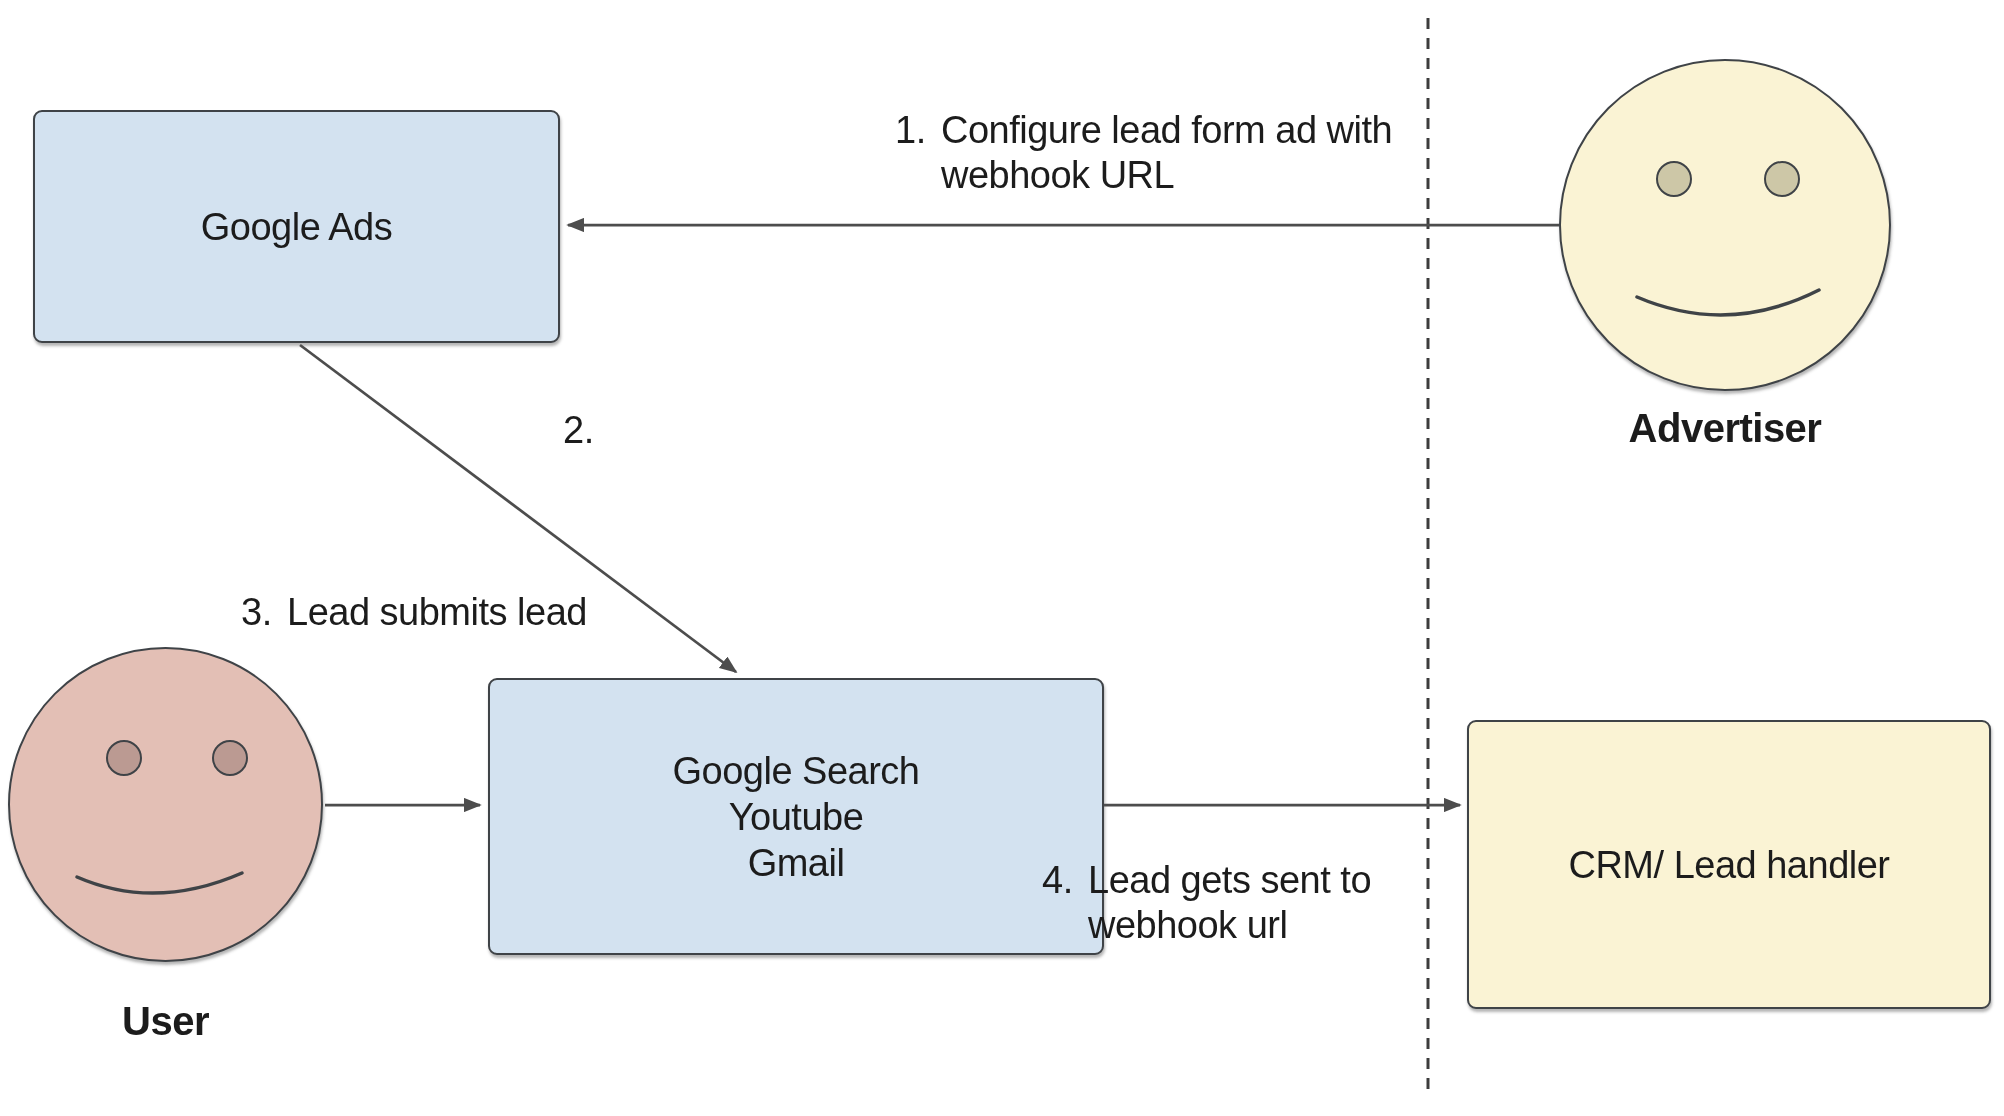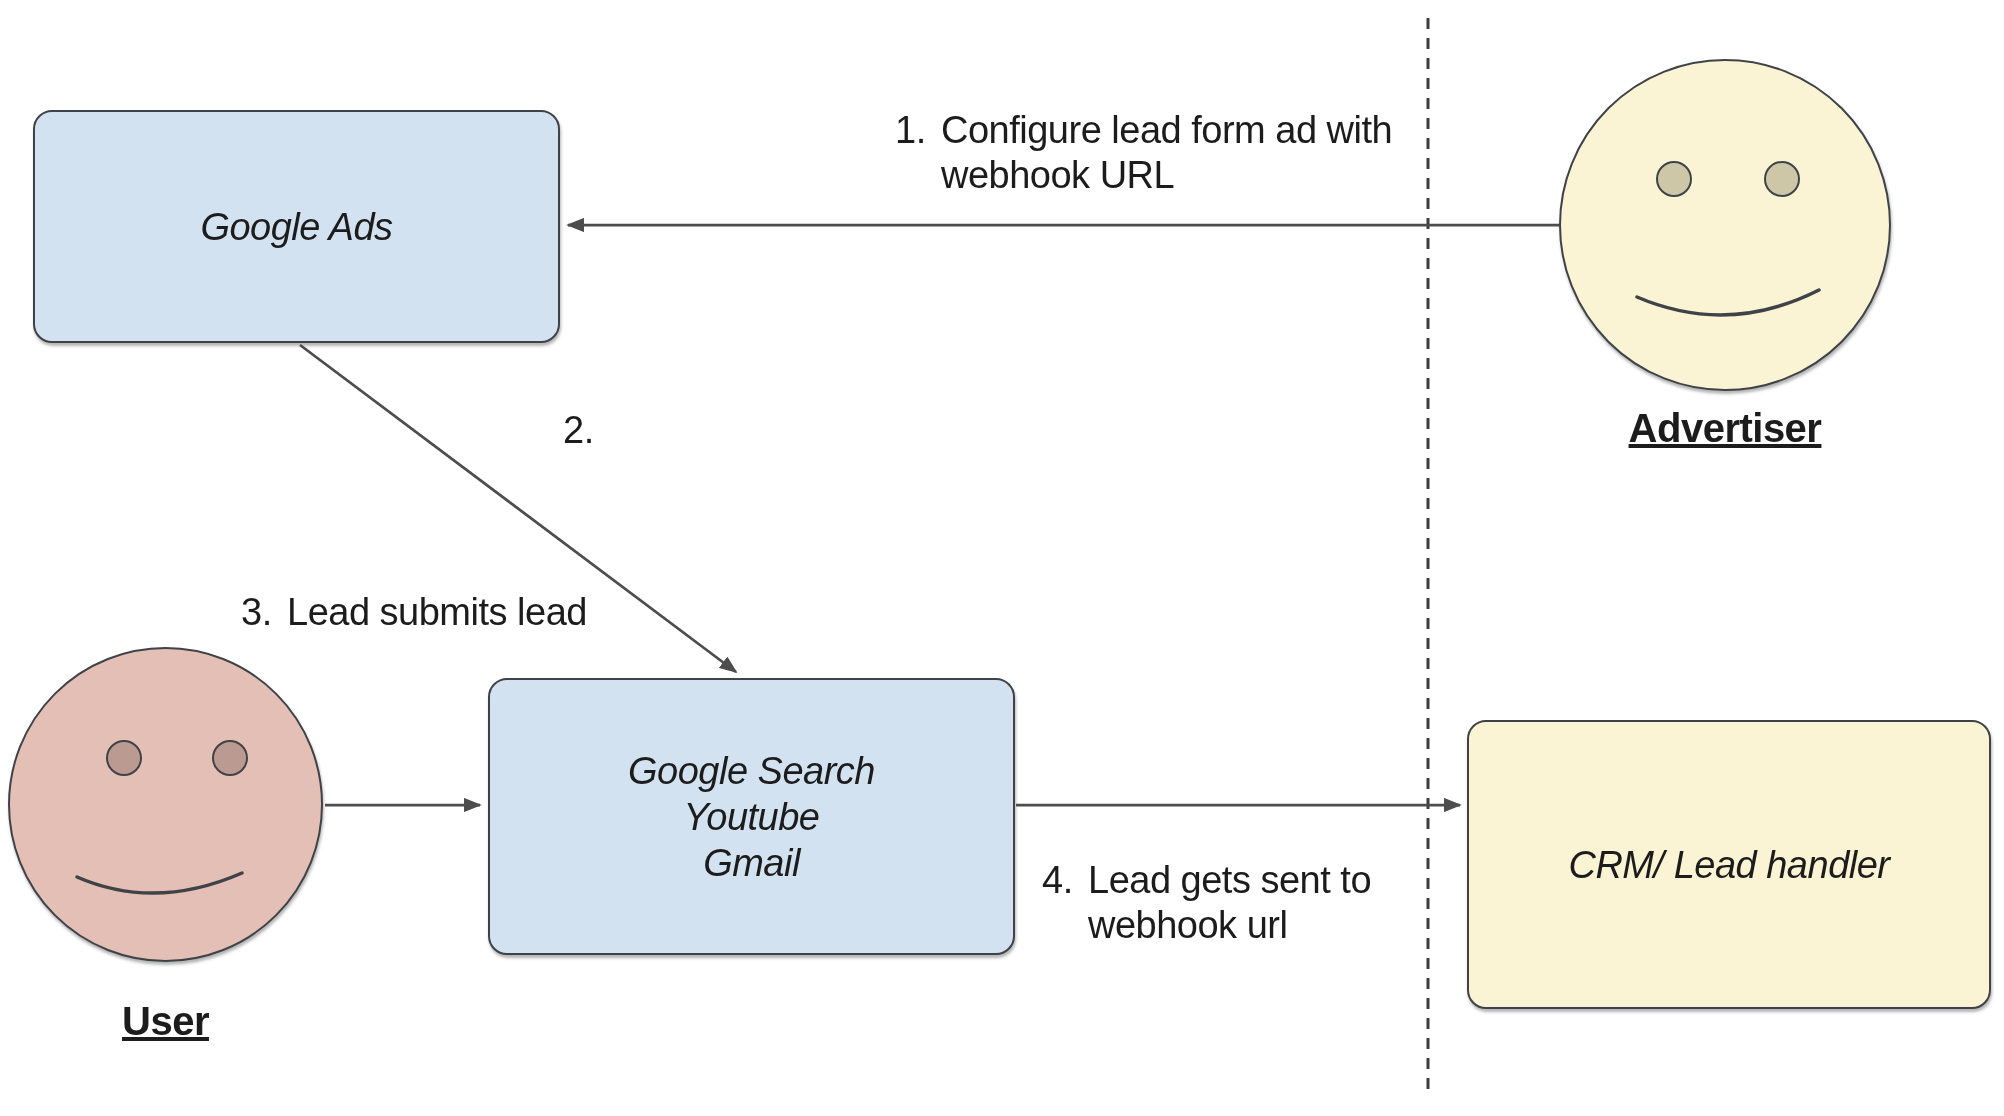--- a/index.html
+++ b/index.html
@@ -16,30 +16,29 @@
   *{margin:0;padding:0;box-sizing:border-box;}
   html,body{background:#fff;}
   body{width:2004px;height:1116px;font-family:"Liberation Sans","DejaVu Sans",sans-serif;color:var(--c-text);}
   .canvas{position:relative;width:2004px;height:1116px;background:var(--c-canvas);overflow:hidden;}
   .canvas svg.overlay{position:absolute;left:0;top:0;width:2004px;height:1116px;pointer-events:none;}
 
   .node{
     position:absolute;
     background:var(--c-blue_fill);
     border:2.5px solid var(--c-stroke);
-    border-radius:19px;
+    border-radius:9px;
     display:flex;align-items:center;justify-content:center;
     text-align:center;
     font-size:38px;line-height:46px;letter-spacing:-0.5px;
     box-shadow:1px 3px 3px rgba(90,90,90,0.45);
-    font-style:italic;
   }
   .node.yellow{background:var(--c-yellow_fill);margin-top:47px;}
   #google-ads-box{left:33px;top:110px;width:527px;height:233px;}
-  #platforms-box{left:488px;top:678px;width:527px;height:277px;align-items:center;}
+  #platforms-box{left:488px;top:678px;width:616px;height:277px;align-items:center;}
   #crm-box{left:1467px;top:673px;width:524px;height:289px;}
 
   .face{
     position:absolute;border-radius:50%;
     border:2.5px solid var(--c-stroke);
     box-shadow:1px 3px 3px rgba(90,90,90,0.45);
   }
   #advertiser-face{left:1559px;top:59px;width:332px;height:332px;background:var(--c-yellow_fill);}
   #user-face{left:8px;top:647px;width:315px;height:315px;background:var(--c-pink_fill);}
   .eye{position:absolute;width:36px;height:36px;border-radius:50%;border:2.5px solid var(--c-stroke);}
@@ -48,21 +47,21 @@
   #advertiser-face .eye.right{left:203px;top:100px;}
   #user-face .eye{background:var(--c-user_eye);}
   #user-face .eye.left{left:96px;top:91px;}
   #user-face .eye.right{left:202px;top:91px;}
   .smile{position:absolute;}
   #advertiser-face .smile{left:70px;top:220px;}
   #user-face .smile{left:60px;top:212px;}
 
   .actor-label{
     position:absolute;text-align:center;
-    font-size:40px;font-weight:bold;line-height:44px;letter-spacing:-0.5px;text-decoration:underline;
+    font-size:40px;font-weight:bold;line-height:44px;letter-spacing:-0.5px;
   }
   #advertiser-label{left:1559px;top:406px;width:332px;}
   #user-label{left:8px;top:991px;width:315px;margin-top:8px;}
 
   .step-label{
     position:absolute;display:flex;
     font-size:38px;line-height:45px;letter-spacing:-0.5px;white-space:nowrap;
   }
   .step-label .num{width:46px;flex:0 0 auto;}
   #step-1{left:895px;top:108px;}

